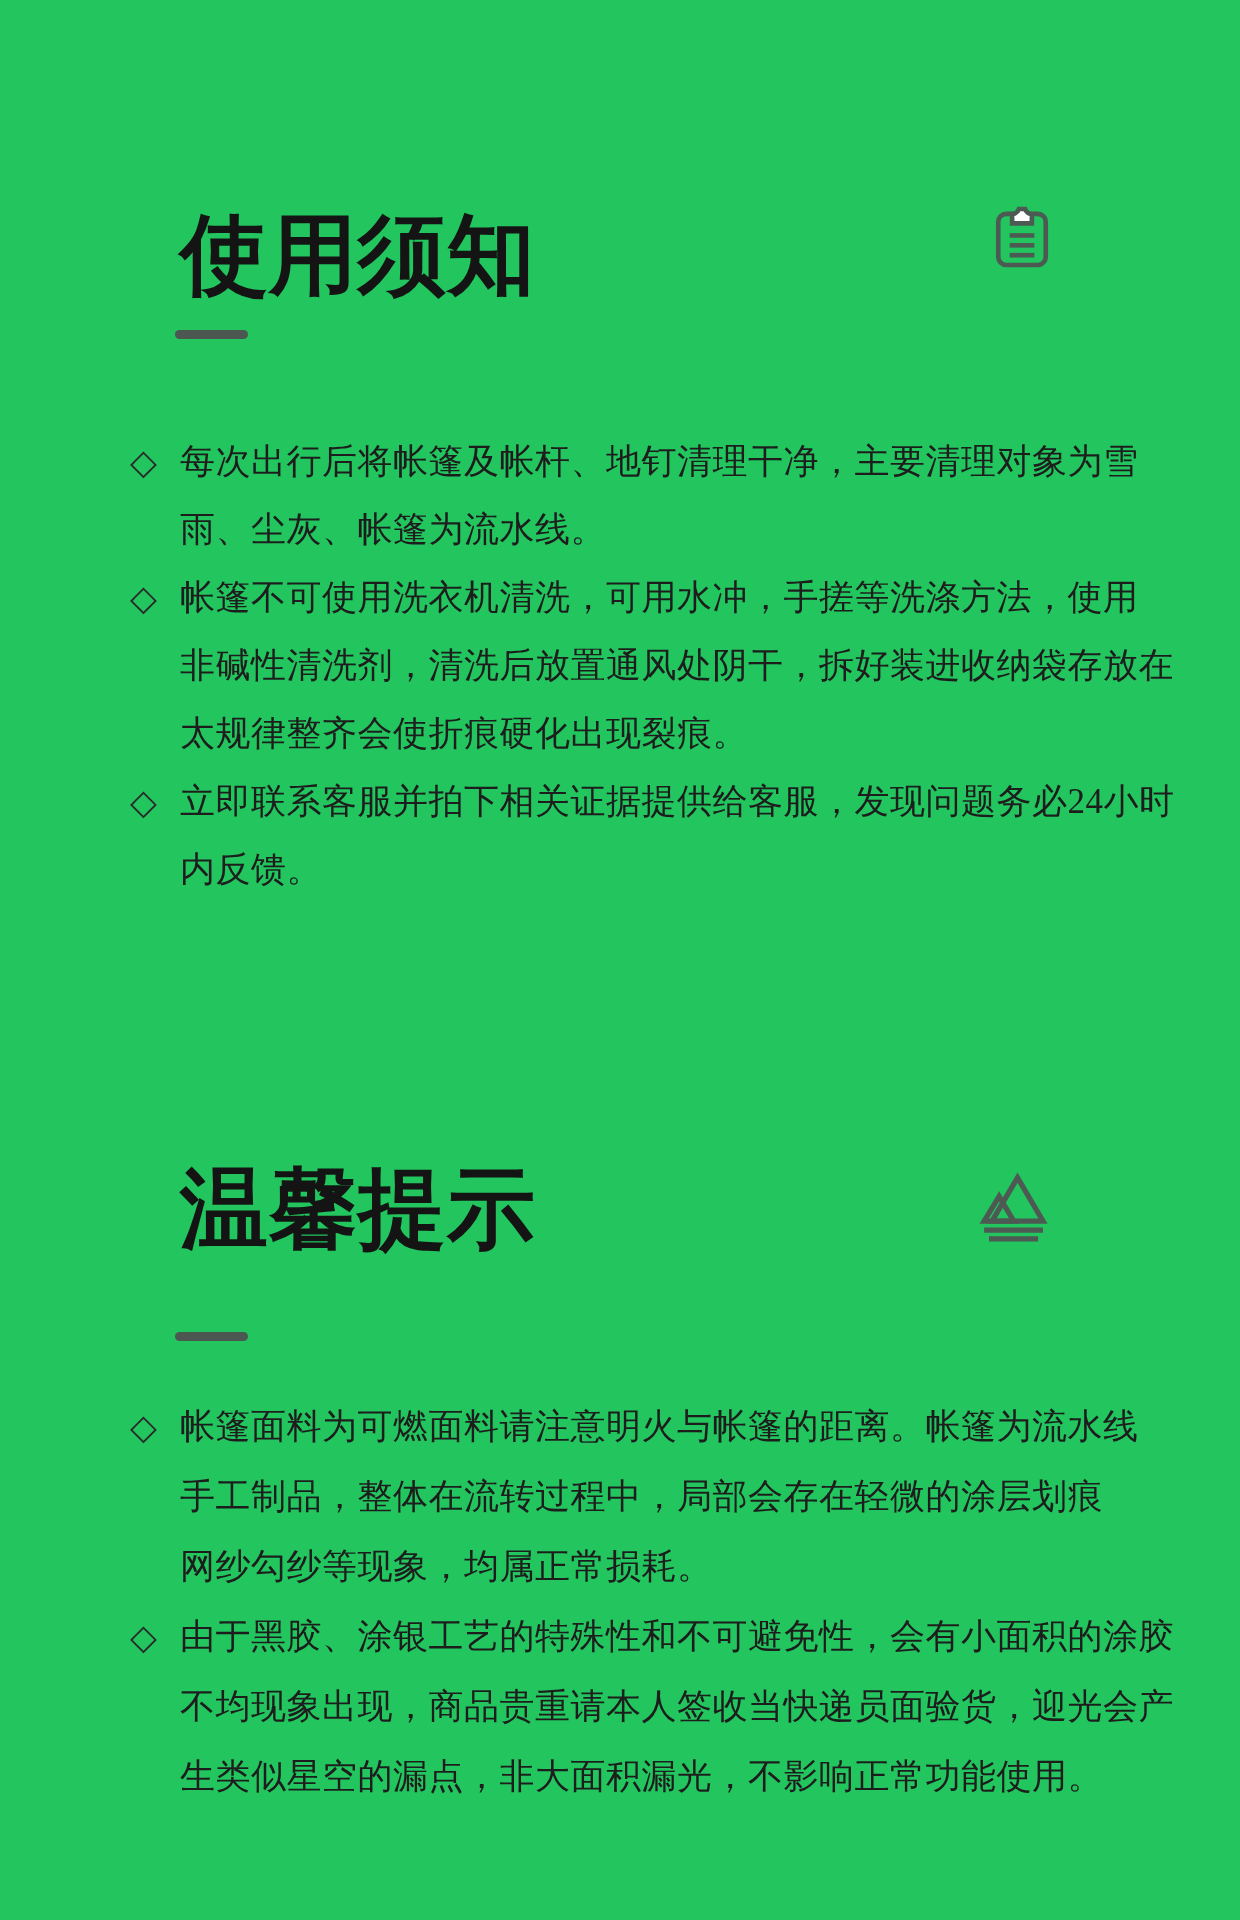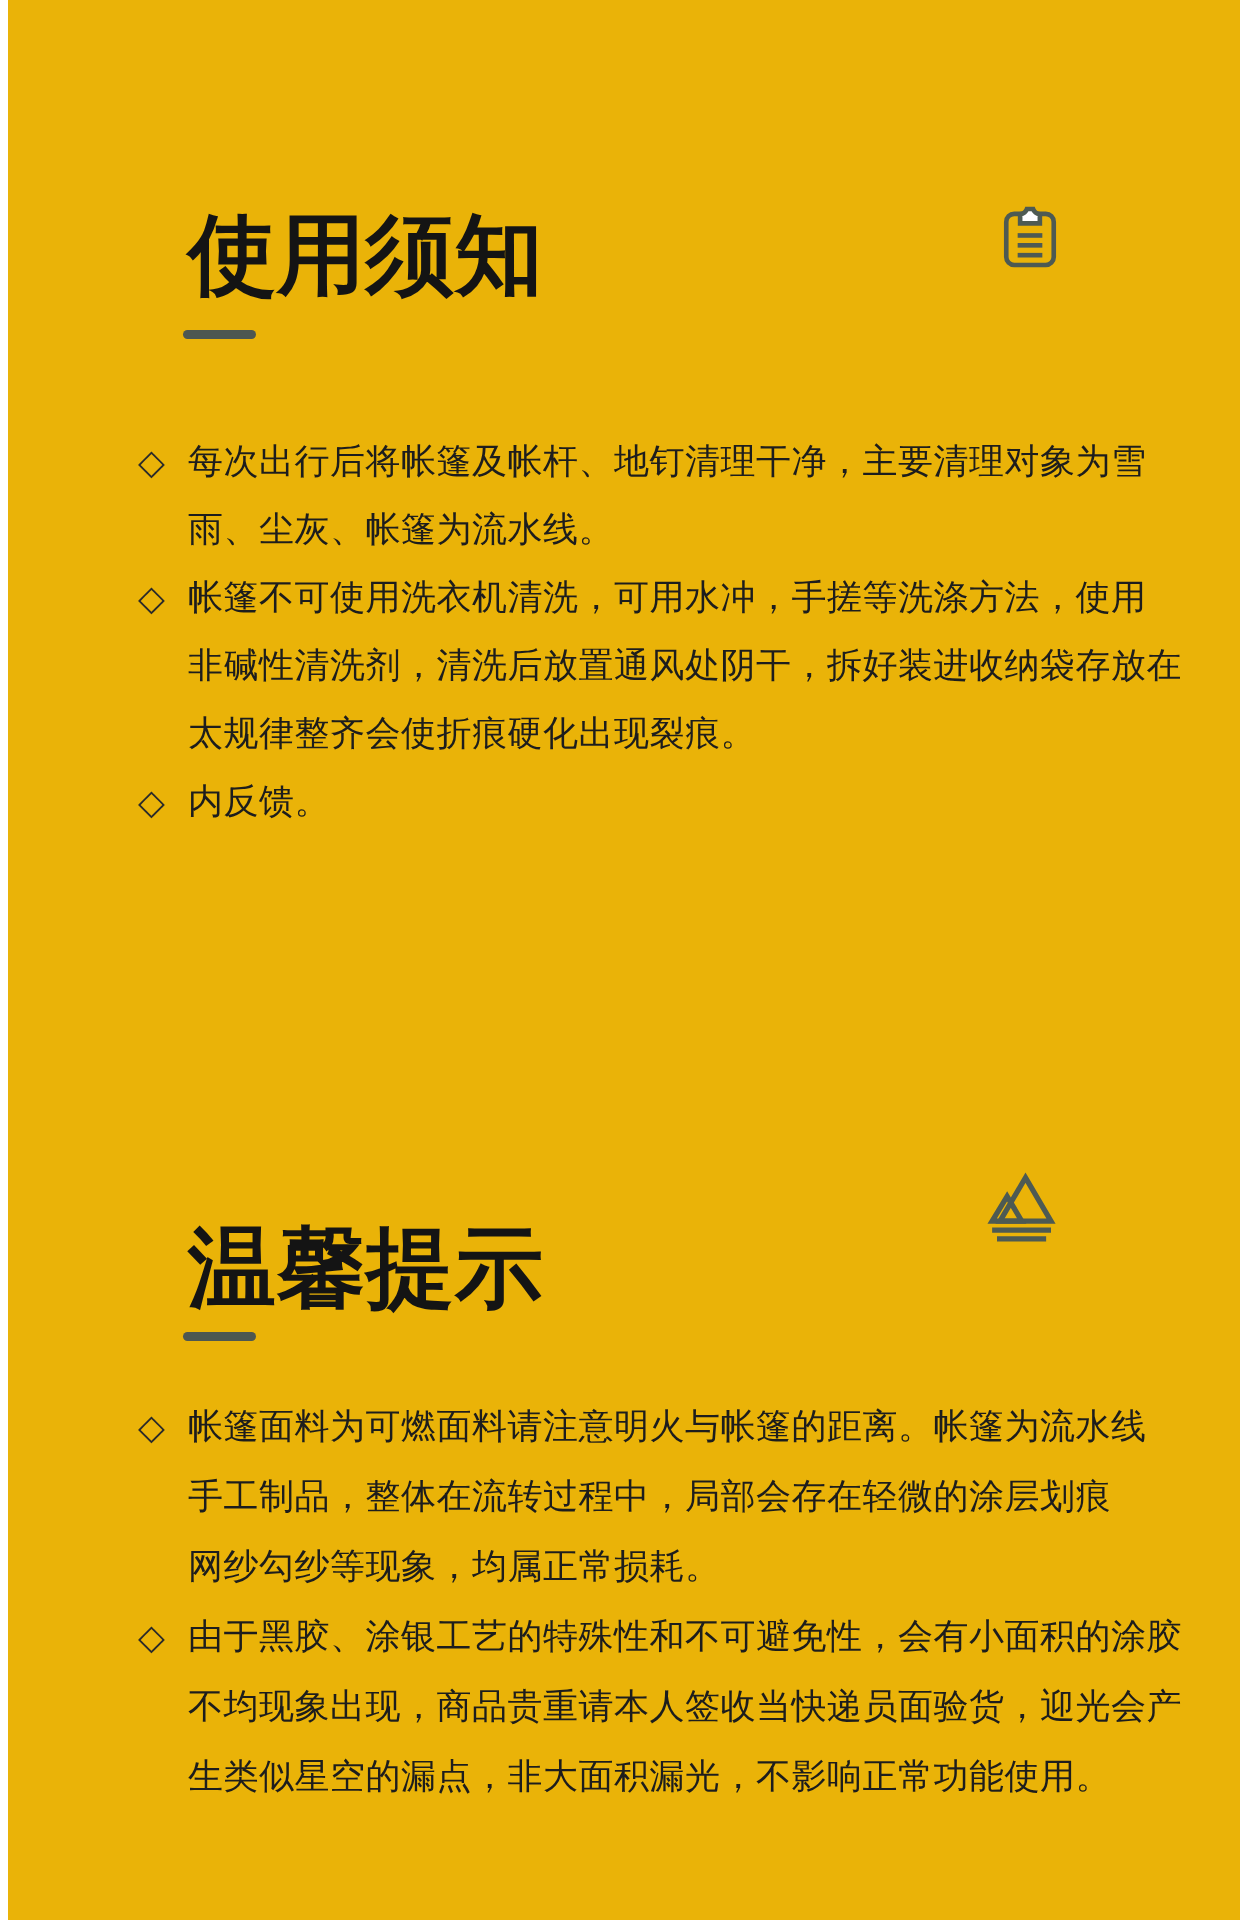--- a/index.html
+++ b/index.html
@@ -2,21 +2,21 @@
 <html><head>
 <meta charset="utf-8">
 <style>
   html,body{margin:0;padding:0;}
   body{
     width:1240px;height:1920px;position:relative;
     background:#ffffff;
     font-family:"Liberation Sans","DejaVu Sans",sans-serif;
     overflow:hidden;
   }
-  .page{position:absolute;inset:0;background:#eab308;margin-left:8px;}
+  .page{position:absolute;inset:0;background:#22c55e;}
   .section-title{
     position:absolute;left:180px;
     font-size:88px;font-weight:700;color:#141414;
     letter-spacing:1px;line-height:1.1;white-space:nowrap;
   }
   .title-dash{
     position:absolute;left:175px;width:73px;height:9px;
     border-radius:5px;background:#4d5751;
   }
   .corner-icon{position:absolute;}
@@ -65,26 +65,27 @@
         <span class="marker">◇</span>
         <div>
           <div class="line">帐篷不可使用洗衣机清洗，可用水冲，手搓等洗涤方法，使用</div>
           <div class="line">非碱性清洗剂，清洗后放置通风处阴干，拆好装进收纳袋存放在</div>
           <div class="line">太规律整齐会使折痕硬化出现裂痕。</div>
         </div>
       </div>
       <div class="bullet">
         <span class="marker">◇</span>
         <div>
+          <div class="line">立即联系客服并拍下相关证据提供给客服，发现问题务必24小时</div>
           <div class="line">内反馈。</div>
         </div>
       </div>
     </div>
 
-  <h1 class="section-title" style="top:1161px;">温馨提示</h1>
+  <h1 class="section-title" style="top:1102px;">温馨提示</h1>
 
   <div class="corner-icon" style="left:968px;top:1164px;">
     <svg width="90" height="94" viewBox="0 0 24 25" fill="none" stroke="#4d5a53" stroke-width="1.4">
       <path d="M13.2 3.6 L20 15.2 H6.4 Z"></path>
       <path d="M8.3 8.6 L12.2 15.2 H4.3 Z"></path>
       <line x1="4.3" y1="17.6" x2="20" y2="17.6"></line>
       <line x1="5.6" y1="19.9" x2="18.7" y2="19.9"></line>
     </svg>
   </div>
 

